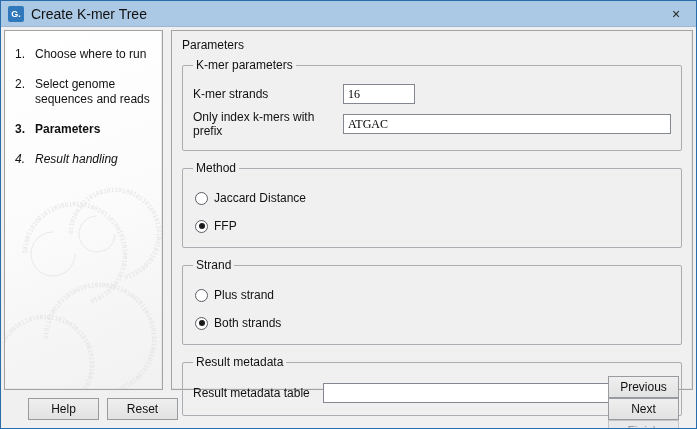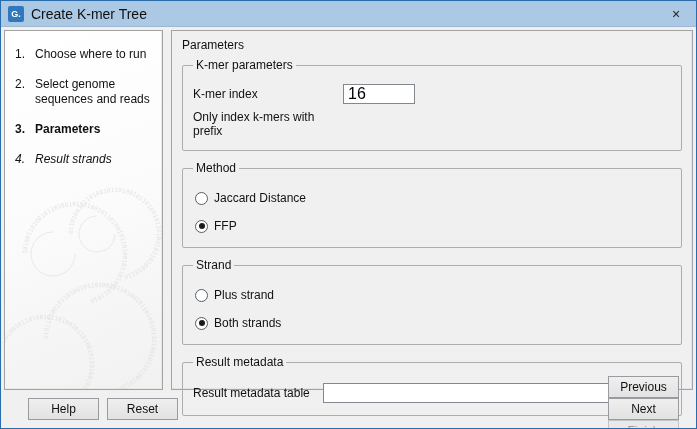--- a/index.html
+++ b/index.html
@@ -72,21 +72,21 @@
     border-radius:2px;
     margin:6px 0 10px 0;
     padding:6px 10px 12px 10px;
   }
   legend { padding:0 3px; margin-left:0px; font-size:12px; }
 
   .field-row { display:flex; align-items:center; margin-top:6px; }
   .field-row .f-label { width:150px; flex:0 0 150px; }
   input[type=text] {
     height:20px; border:1px solid #828790; background:#fff;
-    font-family:Liberation Sans, sans-serif; font-size:16px;
+    font-family:Liberation Serif, serif; font-size:12px;
     padding:8px 4px; outline:none;
   }
   .short-input { width:72px; }
   .wide-input { flex:1; }
   .disabled-input { flex:1; background:#ececec; border:1px solid #a9acb0; color:#555; }
 
   .radio-row { display:flex; align-items:center; margin:10px 0 2px 2px; }
   .radio-row + .radio-row { margin-top:14px; }
   .radio {
     width:13px; height:13px; flex:0 0 13px;
@@ -143,21 +143,21 @@
       <div class="step done">
         <span class="num">2.</span>
         <span>Select genome sequences and reads</span>
       </div>
       <div class="step current">
         <span class="num">3.</span>
         <span>Parameters</span>
       </div>
       <div class="step future">
         <span class="num">4.</span>
-        <span>Result strands</span>
+        <span>Result handling</span>
       </div>
 
       <svg class="watermark" width="159" height="210" viewBox="0 0 159 210">
         <defs>
           <path id="c1" d="M 110,55 m -42,0 a 42,42 0 1,1 84,0 a 42,42 0 1,1 -84,0"></path>
           <path id="c2" d="M 70,75 m -48,0 a 48,48 0 1,1 96,0 a 48,48 0 1,1 -96,0"></path>
           <path id="c3" d="M 95,160 m -52,0 a 52,52 0 1,1 104,0 a 52,52 0 1,1 -104,0"></path>
           <path id="c4" d="M 40,185 m -45,0 a 45,45 0 1,1 90,0 a 45,45 0 1,1 -90,0"></path>
         </defs>
         <g fill="#dcdcdc" font-size="6" font-family="DejaVu Sans Mono, monospace">
@@ -172,25 +172,26 @@
         </g>
       </svg>
     </div>
 
     <div class="main-panel">
       <div class="panel-header">Parameters</div>
 
       <fieldset>
         <legend>K-mer parameters</legend>
         <div class="field-row">
-          <span class="f-label">K-mer index</span>
+          <span class="f-label">K-mer strands</span>
           <input type="text" class="short-input" value="16" style="">
         </div>
         <div class="field-row">
           <span class="f-label">Only index k-mers with prefix</span>
+          <input type="text" class="wide-input" value="ATGAC" style="">
         </div>
       </fieldset>
 
       <fieldset>
         <legend>Method</legend>
         <div class="radio-row">
           <span class="radio">
               <span class="dot"></span>
             </span>
           <span>Jaccard Distance</span>

